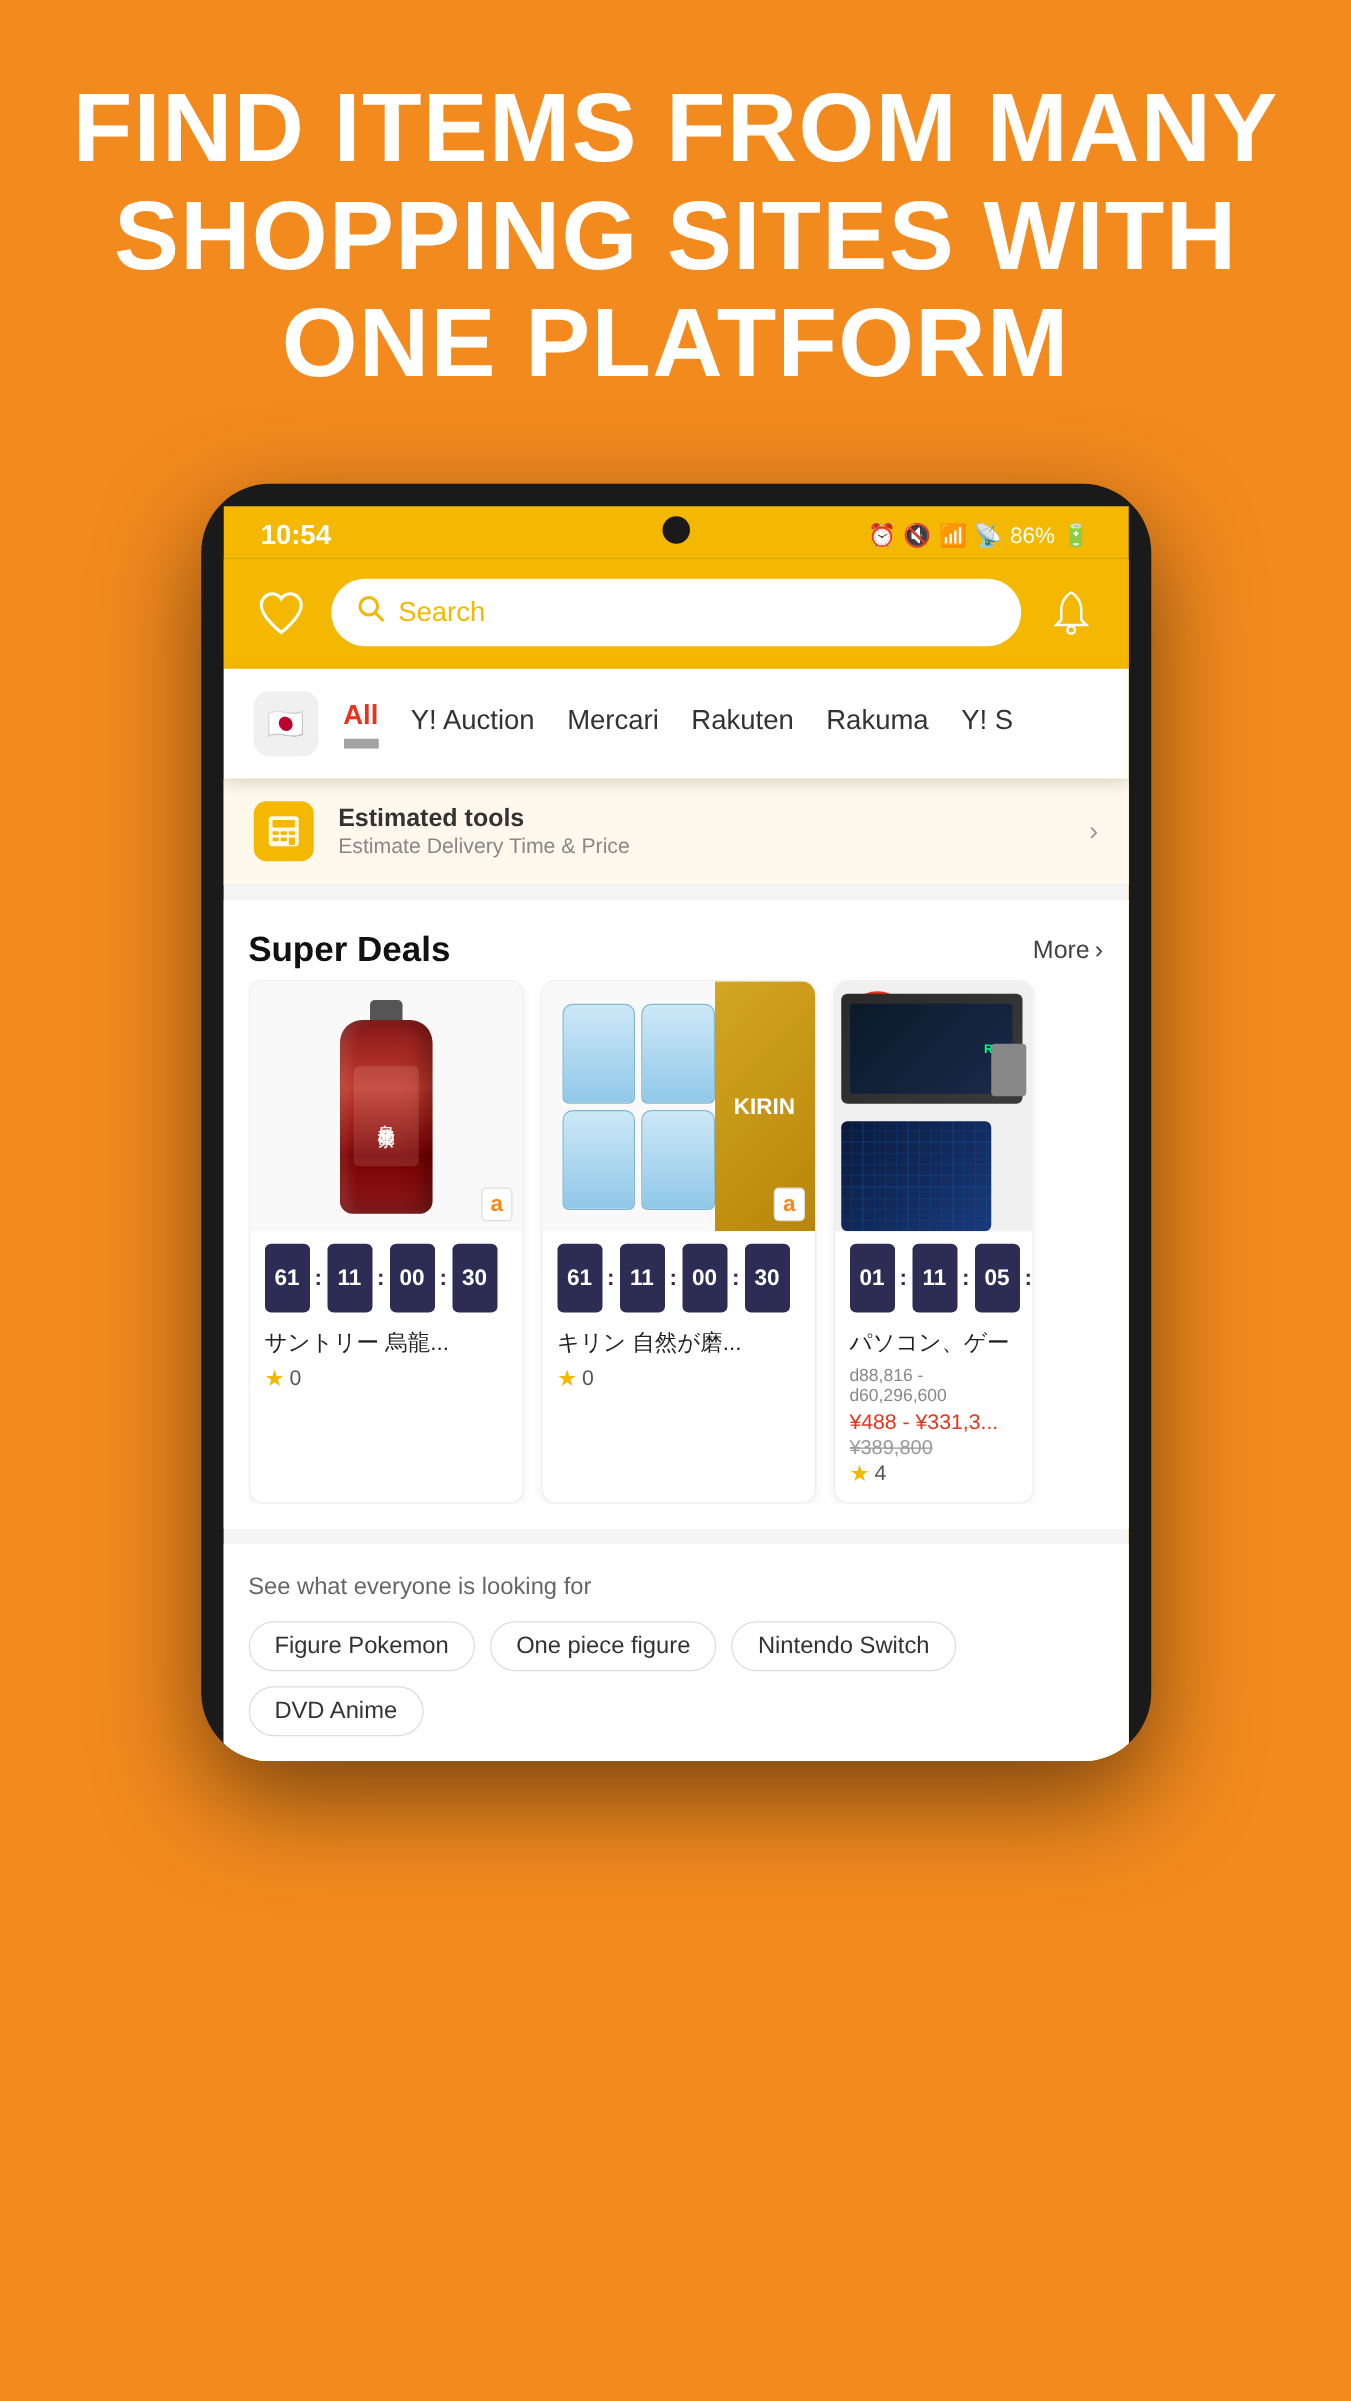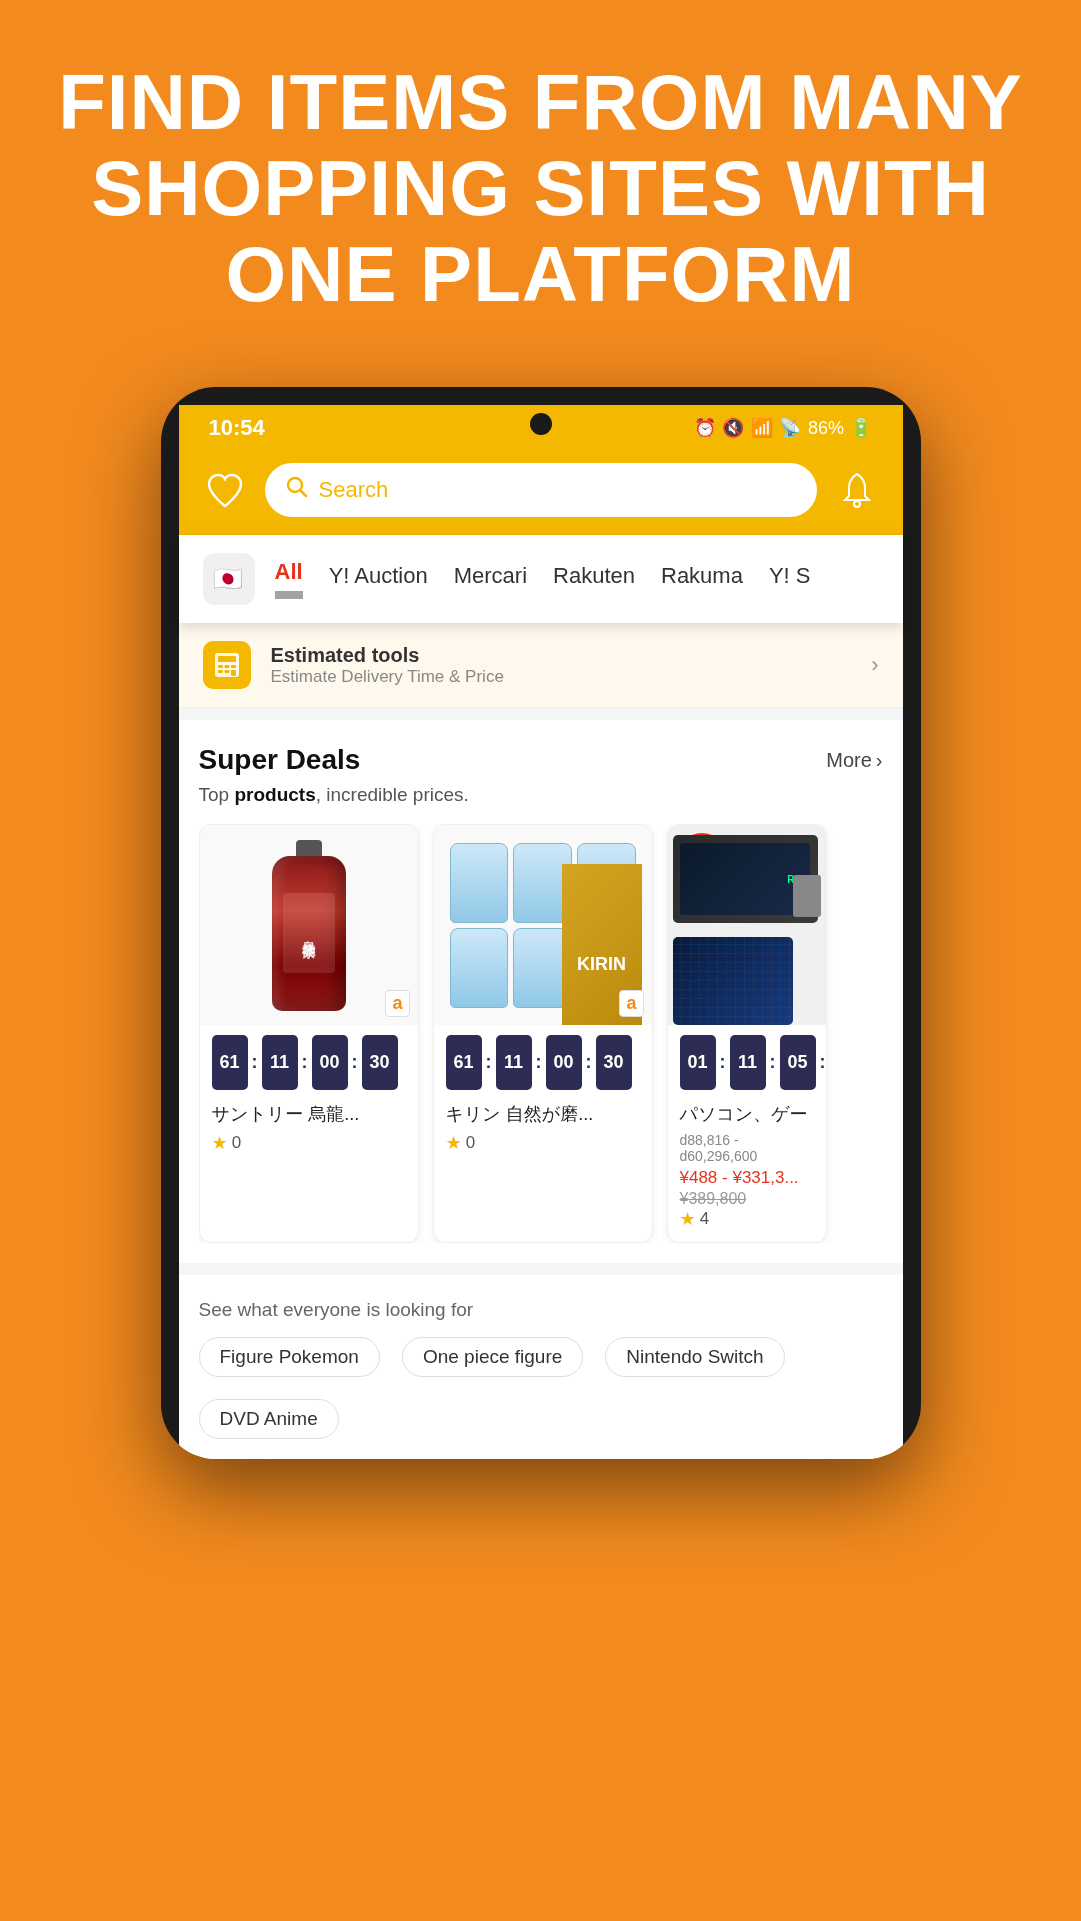--- a/index.html
+++ b/index.html
@@ -389,21 +389,21 @@
       color: #111;
       margin-bottom: 6px;
     }
     .top-search-desc {
       font-size: 19px;
       color: #666;
       margin-bottom: 16px;
     }
     .tags-row {
       display: flex;
-      gap: 22px;
+      gap: 12px;
       flex-wrap: wrap;
     }
     .tag-chip {
       background: #fff;
       border: 1.5px solid #ddd;
       border-radius: 20px;
       padding: 8px 20px;
       font-size: 19px;
       color: #333;
       cursor: pointer;
@@ -502,23 +502,20 @@
         </div>
 
         <div class="section">
           <div class="section-header">
             <span class="section-title">Super Deals</span>
             <div class="more-btn">
               <span>More</span>
               <span>›</span>
             </div>
           </div>
-          <div class="section-desc">
-            <span>Top </span><strong>products</strong><span>, incredible prices.</span>
-          </div>
 
           <div class="products-row">
 
             <div class="product-card">
               <div class="product-image-area">
 
                 <div style="position:relative;display:flex;flex-direction:column;align-items:center;">
                   <div style="width:26px;height:16px;background:#555;border-radius:4px 4px 0 0;margin-bottom:0;"></div>
                   <div style="width:74px;height:155px;background:linear-gradient(180deg,#8B1A1A 0%,#C0392B 35%,#7B0000 70%,#8B1A1A 100%);border-radius:18px 18px 10px 10px;display:flex;align-items:center;justify-content:center;box-shadow:inset -8px 0 16px rgba(0,0,0,0.3),inset 8px 0 8px rgba(255,255,255,0.1);">
                     <div style="width:52px;height:80px;background:rgba(255,255,255,0.12);border-radius:4px;display:flex;align-items:center;justify-content:center;">
@@ -551,21 +548,21 @@
 
                 <div style="display:grid;grid-template-columns:repeat(3,1fr);gap:5px;padding:16px;width:100%;box-sizing:border-box;">
                   <div style="height:80px;background:linear-gradient(180deg,#cde8f7 0%,#90c8e8 100%);border-radius:8px 8px 5px 5px;border:1px solid #80b8d0;"></div>
                   <div style="height:80px;background:linear-gradient(180deg,#cde8f7 0%,#90c8e8 100%);border-radius:8px 8px 5px 5px;border:1px solid #80b8d0;"></div>
                   <div style="height:80px;background:linear-gradient(180deg,#cde8f7 0%,#90c8e8 100%);border-radius:8px 8px 5px 5px;border:1px solid #80b8d0;"></div>
                   <div style="height:80px;background:linear-gradient(180deg,#cde8f7 0%,#90c8e8 100%);border-radius:8px 8px 5px 5px;border:1px solid #80b8d0;"></div>
                   <div style="height:80px;background:linear-gradient(180deg,#cde8f7 0%,#90c8e8 100%);border-radius:8px 8px 5px 5px;border:1px solid #80b8d0;"></div>
                   <div style="height:80px;background:linear-gradient(180deg,#cde8f7 0%,#90c8e8 100%);border-radius:8px 8px 5px 5px;border:1px solid #80b8d0;"></div>
                 </div>
 
-                <div style="position:absolute;right:10px;top:0;width:80px;height:100%;background:linear-gradient(135deg,#D4A520 0%,#B8860B 100%);display:flex;align-items:center;justify-content:center;margin-top:39px;">
+                <div style="position:absolute;right:0;top:0;width:80px;height:100%;background:linear-gradient(135deg,#D4A520 0%,#B8860B 100%);display:flex;align-items:center;justify-content:center;">
                   <span style="color:white;font-size:18px;font-weight:700;">KIRIN</span>
                 </div>
                 <div class="amazon-badge">a</div>
               </div>
               <div class="timer-row">
                 <span class="timer-segment">61</span>
                 <span class="timer-colon">:</span>
                 <span class="timer-segment">11</span>
                 <span class="timer-colon">:</span>
                 <span class="timer-segment">00</span>

